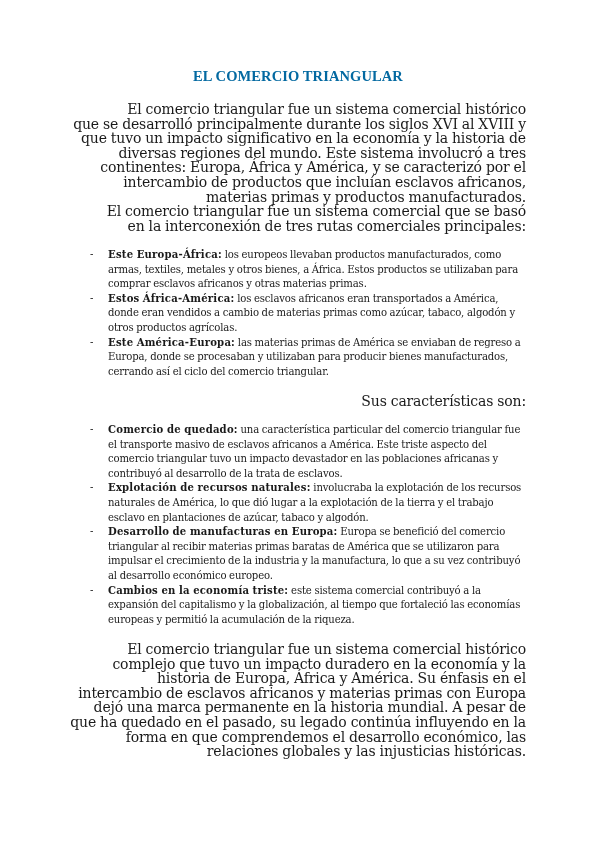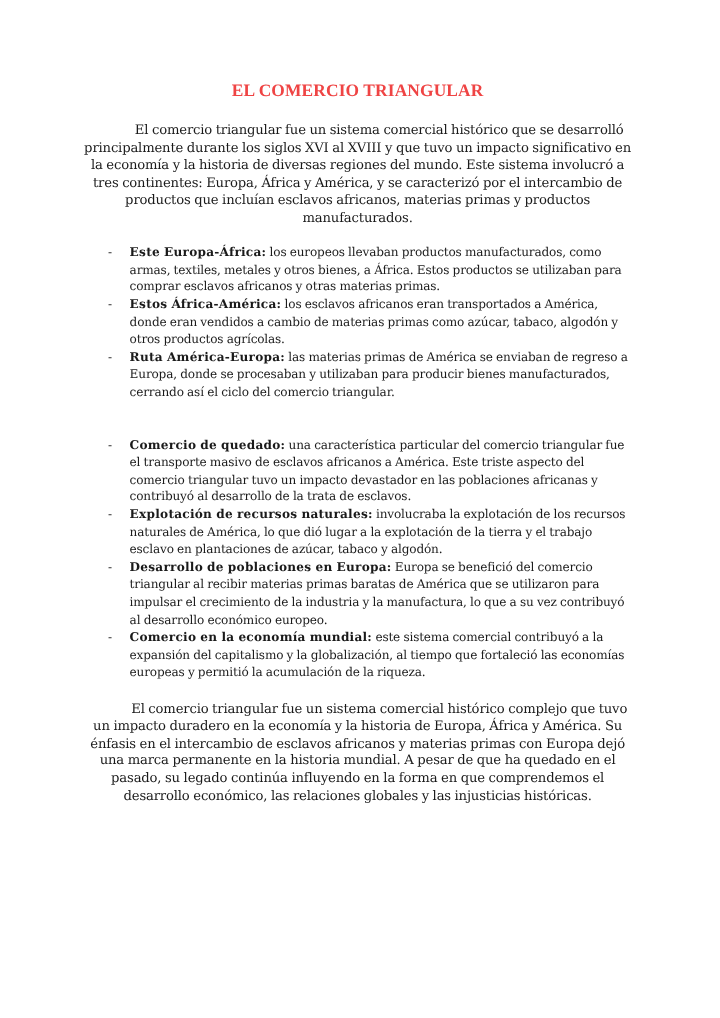--- a/index.html
+++ b/index.html
@@ -22,27 +22,27 @@
       width: 456px;
     }
     .title {
       text-align: center;
       font-family: "Liberation Serif", serif;
       font-weight: bold;
       font-size: 14.5px;
       letter-spacing: 0.1px;
       margin: 0 0 16px 0;
       line-height: 20px;
-      color: #ef4444;
+      color: #0369a1;
     }
     .para {
-      font-size: 11px;
+      font-size: 14px;
       line-height: 14.6px;
       margin: 0;
-      text-align: center;
+      text-align: right;
       letter-spacing: -0.15px;
       word-spacing: -0.3px;
     }
     .indent {
       text-indent: 36px;
     }
     .spacer { height: 14.6px; }
     ul.dash-list {
       list-style: none;
       margin: 0;
@@ -69,51 +69,53 @@
       padding-left: 38px;
     }
   </style>
 </head>
 <body>
 
 <div class="page">
   <h1 class="title">EL COMERCIO TRIANGULAR</h1>
 
   <p class="para indent">El comercio triangular fue un sistema comercial histórico que se desarrolló principalmente durante los siglos XVI al XVIII y que tuvo un impacto significativo en la economía y la historia de diversas regiones del mundo. Este sistema involucró a tres continentes: Europa, África y América, y se caracterizó por el intercambio de productos que incluían esclavos africanos, materias primas y productos manufacturados.</p>
+  <p class="para indent">El comercio triangular fue un sistema comercial que se basó en la interconexión de tres rutas comerciales principales:</p>
 
   <div class="spacer"></div>
 
   <ul class="dash-list">
     <li>
       <span class="dash">-</span><span class="term">Este Europa-África:</span><span> los europeos llevaban productos manufacturados, como armas, textiles, metales y otros bienes, a África. Estos productos se utilizaban para comprar esclavos africanos y otras materias primas.</span>
     </li>
     <li>
       <span class="dash">-</span><span class="term">Estos África-América:</span><span> los esclavos africanos eran transportados a América, donde eran vendidos a cambio de materias primas como azúcar, tabaco, algodón y otros productos agrícolas.</span>
     </li>
     <li>
-      <span class="dash">-</span><span class="term">Ruta América-Europa:</span><span> las materias primas de América se enviaban de regreso a Europa, donde se procesaban y utilizaban para producir bienes manufacturados, cerrando así el ciclo del comercio triangular.</span>
+      <span class="dash">-</span><span class="term">Este América-Europa:</span><span> las materias primas de América se enviaban de regreso a Europa, donde se procesaban y utilizaban para producir bienes manufacturados, cerrando así el ciclo del comercio triangular.</span>
     </li>
   </ul>
 
   <div class="spacer"></div>
 
+  <p class="para label-para">Sus características son:</p>
 
   <div class="spacer"></div>
 
   <ul class="dash-list">
     <li>
       <span class="dash">-</span><span class="term">Comercio de quedado:</span><span> una característica particular del comercio triangular fue el transporte masivo de esclavos africanos a América. Este triste aspecto del comercio triangular tuvo un impacto devastador en las poblaciones africanas y contribuyó al desarrollo de la trata de esclavos.</span>
     </li>
     <li>
       <span class="dash">-</span><span class="term">Explotación de recursos naturales:</span><span> involucraba la explotación de los recursos naturales de América, lo que dió lugar a la explotación de la tierra y el trabajo esclavo en plantaciones de azúcar, tabaco y algodón.</span>
     </li>
     <li>
-      <span class="dash">-</span><span class="term">Desarrollo de poblaciones en Europa:</span><span> Europa se benefició del comercio triangular al recibir materias primas baratas de América que se utilizaron para impulsar el crecimiento de la industria y la manufactura, lo que a su vez contribuyó al desarrollo económico europeo.</span>
+      <span class="dash">-</span><span class="term">Desarrollo de manufacturas en Europa:</span><span> Europa se benefició del comercio triangular al recibir materias primas baratas de América que se utilizaron para impulsar el crecimiento de la industria y la manufactura, lo que a su vez contribuyó al desarrollo económico europeo.</span>
     </li>
     <li>
-      <span class="dash">-</span><span class="term">Comercio en la economía mundial:</span><span> este sistema comercial contribuyó a la expansión del capitalismo y la globalización, al tiempo que fortaleció las economías europeas y permitió la acumulación de la riqueza.</span>
+      <span class="dash">-</span><span class="term">Cambios en la economía triste:</span><span> este sistema comercial contribuyó a la expansión del capitalismo y la globalización, al tiempo que fortaleció las economías europeas y permitió la acumulación de la riqueza.</span>
     </li>
   </ul>
 
   <div class="spacer"></div>
 
   <p class="para indent">El comercio triangular fue un sistema comercial histórico complejo que tuvo un impacto duradero en la economía y la historia de Europa, África y América. Su énfasis en el intercambio de esclavos africanos y materias primas con Europa dejó una marca permanente en la historia mundial. A pesar de que ha quedado en el pasado, su legado continúa influyendo en la forma en que comprendemos el desarrollo económico, las relaciones globales y las injusticias históricas.</p>
 </div>
 
 </body></html>

